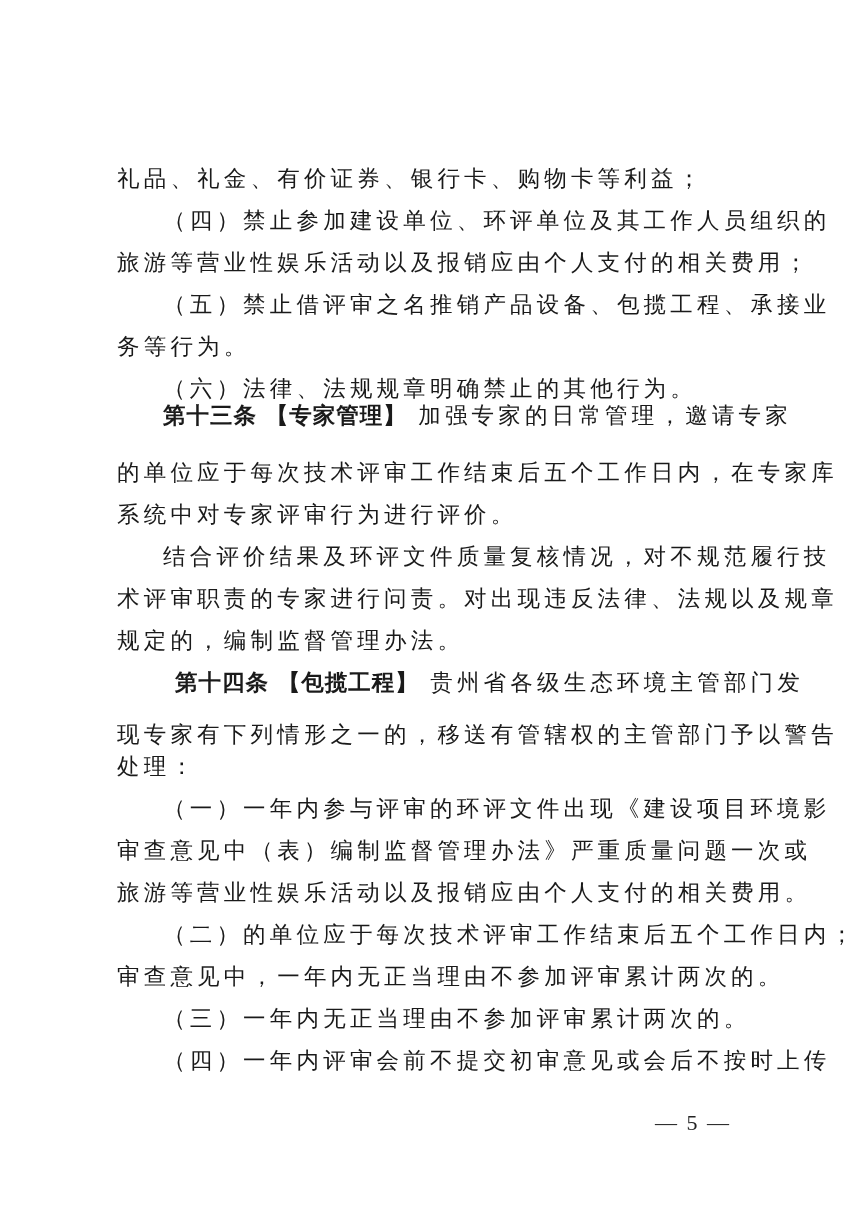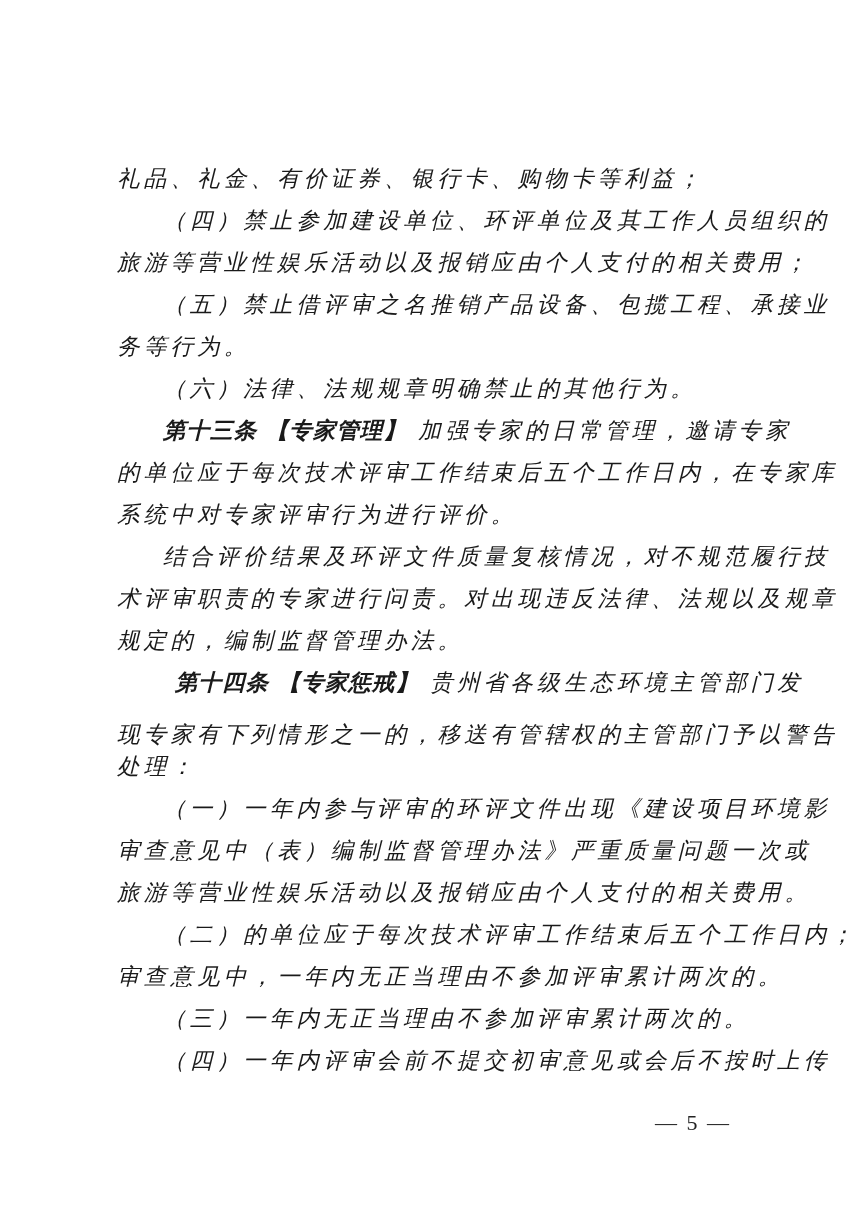--- a/index.html
+++ b/index.html
@@ -22,21 +22,20 @@
       width: 636px;
     }
     .line {
       position: absolute;
       left: 0;
       height: 42px;
       font-size: 22.5px;
       line-height: 42px;
       white-space: nowrap;
       letter-spacing: 4.2px;
-      font-style: italic;
     }
     .indent {
       padding-left: 46px;
     }
     .indent-b {
       padding-left: 46px;
     }
     .bold {
       font-weight: bold;
       letter-spacing: 1px;
@@ -55,31 +54,31 @@
 <body>
 
 <div class="page">
   <div class="line" style="top:0px">礼品、礼金、有价证券、银行卡、购物卡等利益；</div>
   <div class="line indent" style="top:42px">（四）禁止参加建设单位、环评单位及其工作人员组织的</div>
   <div class="line" style="top:84px">旅游等营业性娱乐活动以及报销应由个人支付的相关费用；</div>
   <div class="line indent" style="top:126px">（五）禁止借评审之名推销产品设备、包揽工程、承接业</div>
   <div class="line" style="top:168px">务等行为。</div>
   <div class="line indent" style="top:210px">（六）法律、法规规章明确禁止的其他行为。</div>
 
-  <div class="line indent-b" style="top:252px">
+  <div class="line indent-b" style="top:237px">
     <span class="bold">第十三条 【专家管理】</span><span> 加强专家的日常管理，邀请专家</span>
   </div>
   <div class="line" style="top:294px">的单位应于每次技术评审工作结束后五个工作日内，在专家库</div>
   <div class="line" style="top:336px">系统中对专家评审行为进行评价。</div>
   <div class="line indent" style="top:378px">结合评价结果及环评文件质量复核情况，对不规范履行技</div>
   <div class="line" style="top:420px">术评审职责的专家进行问责。对出现违反法律、法规以及规章</div>
   <div class="line" style="top:462px">规定的，编制监督管理办法。</div>
 
   <div class="line indent-b" style="top:504px; padding-left:58px">
-    <span class="bold">第十四条 【专家惩戒】</span><span> 贵州省各级生态环境主管部门发</span>
+    <span class="bold">第十四条 【包揽工程】</span><span> 贵州省各级生态环境主管部门发</span>
   </div>
   <div class="line" style="top:556px">现专家有下列情形之一的，移送有管辖权的主管部门予以警告</div>
   <div class="line" style="top:588px">处理：</div>
   <div class="line indent" style="top:630px">（一）一年内参与评审的环评文件出现《建设项目环境影</div>
   <div class="line" style="top:672px">审查意见中（表）编制监督管理办法》严重质量问题一次或</div>
   <div class="line" style="top:714px">旅游等营业性娱乐活动以及报销应由个人支付的相关费用。</div>
   <div class="line indent" style="top:756px">（二）的单位应于每次技术评审工作结束后五个工作日内；</div>
   <div class="line" style="top:798px">审查意见中，一年内无正当理由不参加评审累计两次的。</div>
   <div class="line indent" style="top:840px">（三）一年内无正当理由不参加评审累计两次的。</div>
   <div class="line indent" style="top:882px">（四）一年内评审会前不提交初审意见或会后不按时上传</div>

